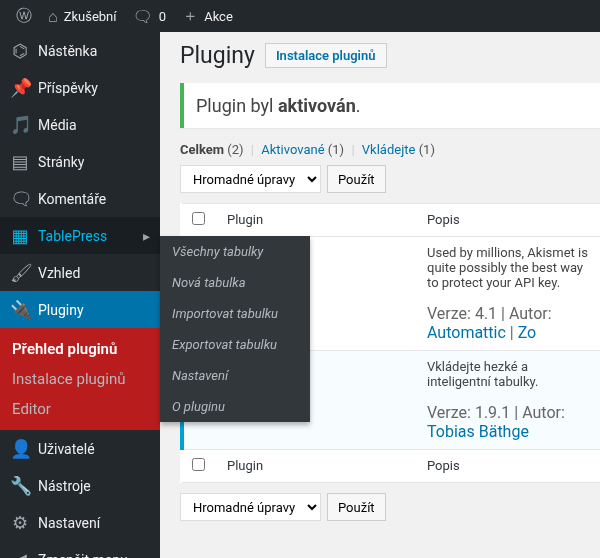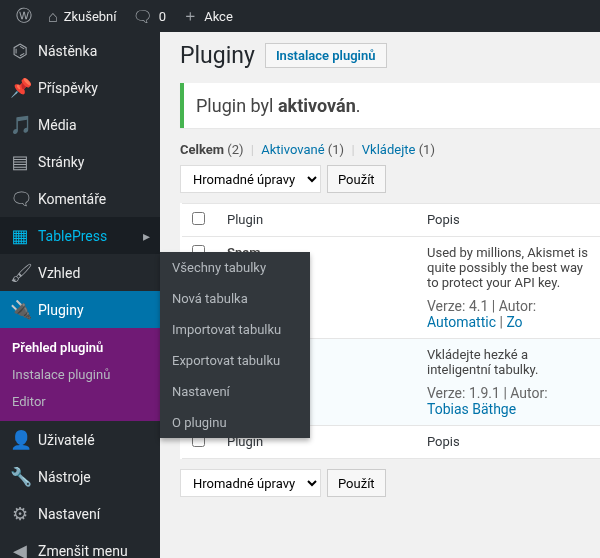--- a/index.html
+++ b/index.html
@@ -11,26 +11,26 @@
 .tb-count { background: transparent; }
 
 .layout { display: flex; height: calc(100% - 32px); }
 
 .sidebar { width: 160px; background: #23282d; color: #eee; font-size: 14px; display: flex; flex-direction: column; }
 .menu-item { display: flex; align-items: center; gap: 8px; padding: 8px 10px; cursor: pointer; color: #eee; position: relative; }
 .menu-item .ico { width: 20px; font-size: 18px; color: #a0a5aa; text-align: center; }
 .menu-item.current { background: #0073aa; color: #fff; }
 .menu-item.current .ico { color: #fff; }
 .menu-item.current::after { content: ""; position: absolute; right: -8px; top: 50%; margin-top: -8px; border: 8px solid transparent; border-right-color: #f1f1f1; }
-.submenu { background: #701a75; padding: 6px 0; font-size: 13px; }
+.submenu { background: #b91c1c; padding: 6px 0; font-size: 15px; }
 .submenu .sub-item { padding: 6px 12px; color: #b4b9be; cursor: pointer; }
 .submenu .sub-item.active { color: #fff; font-weight: 600; }
 .sep { height: 5px; }
 
-.flyout { position: absolute; left: 160px; top: 252px; width: 150px; background: #32373c; color: #b4b9be; font-size: 13px; box-shadow: 0 3px 5px rgba(0,0,0,.3); }
+.flyout { position: absolute; left: 160px; top: 236px; width: 150px; background: #32373c; color: #b4b9be; font-size: 13px; box-shadow: 0 3px 5px rgba(0,0,0,.3); font-style: italic; }
 .flyout .fitem { padding: 8px 12px; cursor: pointer; }
 
 .content { flex: 1; padding: 10px 0 0 20px; overflow: hidden; position: relative; }
 .heading { display: flex; align-items: center; gap: 10px; margin-bottom: 14px; }
 .heading h1 { font-size: 23px; font-weight: 400; color: #23282d; }
 .install-btn { border: 1px solid #ccc; background: #f7f7f7; color: #0073aa; font-size: 13px; font-weight: 600; padding: 4px 10px; cursor: pointer; }
 
 .notice { border-left: 4px solid #46b450; background: #fff; padding: 12px; margin-bottom: 14px; box-shadow: 0 1px 1px rgba(0,0,0,.04); font-size: 18px; }
 .notice strong { font-weight: 700; }
 
@@ -44,21 +44,21 @@
 .btn { border: 1px solid #ccc; background: #f7f7f7; color: #000000; font-size: 13px; padding: 0 10px; height: 28px; cursor: pointer; }
 
 table { width: 100%; border-collapse: collapse; background: #fff; font-size: 13px; }
 th, td { text-align: left; padding: 8px 10px; border-top: 1px solid #e5e5e5; vertical-align: top; }
 thead th, tfoot th { border-top: 1px solid #e5e5e5; border-bottom: 1px solid #e5e5e5; font-weight: 400; color: #32373c; background: #fff; }
 .chk-col { width: 30px; }
 .name-col { width: 200px; font-weight: 600; }
 .row-actions { font-size: 12px; color: #666; font-weight: 400; margin-top: 2px; }
 .row-actions a { color: #0073aa; text-decoration: none; cursor: pointer; }
 .desc { color: #444; }
-.meta { margin-top: 8px; font-size: 14px; color: #666; }
+.meta { margin-top: 14px; font-size: 16px; color: #666; }
 .meta a { color: #0073aa; text-decoration: none; cursor: pointer; }
 .active-row { background: #f7fcfe; border-left: 4px solid #00a0d2; }
 tbody tr td:first-child { padding-left: 10px; }
 </style>
 </head>
 <body>
 
 <div class="toolbar">
   <div class="tb-item">
       <span class="ico">ⓦ</span>

